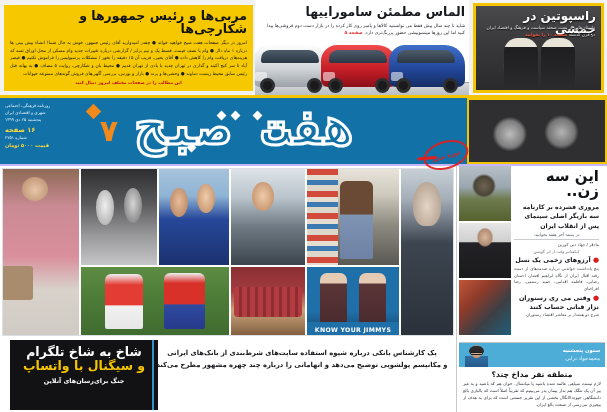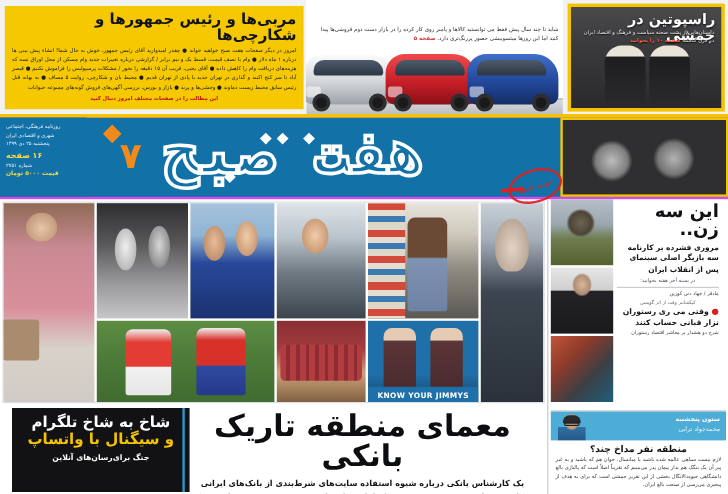--- a/index.html
+++ b/index.html
@@ -6,21 +6,21 @@
   * { box-sizing: border-box; margin: 0; padding: 0; }
   html, body {
     width: 607px; height: 412px;
     font-family: "DejaVu Sans", "Liberation Sans", sans-serif;
     background: #ffffff;
     overflow: hidden;
   }
   #page {
     position: relative;
     width: 607px; height: 316px;
-    background: #d946ef;
+    background: #c4b5fd;
     direction: rtl;
   }
 
   
   .top-strip {
     position: absolute; left: 0; top: 0;
     width: 607px; height: 96px;
     background: #f2f2f2;
     display: flex; flex-direction: row-reverse;
   }
@@ -476,20 +476,21 @@
 
   <div class="top-strip">
 
     <div class="promo-yellow">
       <div class="py-title">مربی‌ها و رئیس جمهورها و شکارچی‌ها</div>
       <div class="py-body">امروز در دیگر صفحات هفت صبح خواهید خواند ● چقدر امیدوارید آقای رئیس جمهور، خوش به حال شما! انشاء پیش بینی ها درباره ۱ ماه دلار ● وام با نصف قیمت، قسط یک و نیم برابر / گزارشی درباره تغییرات جدید وام مسکن از محل اوراق تسه که هزینه‌های دریافت وام را کاهش داده ● آقای یحیی، فریب آن ۱۵ دقیقه را نخور / مشکلات پرسپولیس را فراموش نکنیم ● قیصر آباد تا سر کنج اکبند و گذاری در تهران جدید با پادی از تهران قدیم ● محیط بان و شکارچی، روایت ۵ مصاف ● به بهانه قتل رئیس سابق محیط زیست دماوند ● وحشی‌ها و پرند ● بازار و بورس، بررسی آگهی‌های فروش گونه‌های ممنوعه حیوانات</div>
       <div class="py-foot">این مطالب را در صفحات مختلف امروز دنبال کنید</div>
     </div>
 
     <div class="promo-cars">
+      <div class="cars-title">الماس مطمئن ساموراییها</div>
       <div class="cars-sub">
         <span>شاید تا چند سال پیش فقط می توانستید کالاها و پامبر روی کار کرده را در بازار دست دوم فروشی‌ها پیدا کنید اما این روزها میتسوبیشی حضور پررنگ‌تری دارد.</span>
         <span class="pg">صفحه ۵</span>
       </div>
       <div class="car-road"></div>
       <div class="car silver">
         <div class="glass"></div>
         <div class="grille"></div>
         <div class="wheel l"></div>
         <div class="wheel r"></div>
@@ -599,21 +600,20 @@
     </div>
 
     <div class="black-box">
       <div class="bb-l1">شاخ به شاخ تلگرام</div>
       <div class="bb-l2">و سیگنال با واتساپ</div>
       <div class="bb-sub">جنگ برای‌رسان‌های آنلاین</div>
     </div>
 
     <div class="headline-zone">
       <div class="hl-rule"></div>
-      <div class="hl-main">معمای منطقه تاریک بانکی</div>
       <div class="hl-deck">
         <div>یک کارشناس بانکی درباره شیوه استفاده سایت‌های شرط‌بندی از بانک‌های ایرانی</div>
         <div>و مکانیسم پولشویی توضیح می‌دهد و اتهاماتی را درباره چند چهره مشهور مطرح می‌کند</div>
       </div>
     </div>
 
     <div class="sidebar">
       <div class="sb-row">
         <div class="sb-photos">
           <div class="sb-photo soldier"></div>
@@ -624,20 +624,27 @@
           <div class="sb-title">این سه زن..</div>
           <div class="sb-lead">مروری فشرده بر کارنامه سه بازیگر اصلی سینمای پس از انقلاب ایران</div>
           <div class="sb-note">در بسته آخر هفته بخوانید:</div>
 
 
           <div class="sb-item">
             <div class="sb-item-body">مادقر / جهاد دنی کوزین</div>
             <div class="sb-item-by">کیکفنانتر وقت از اثر گویسن</div>
           </div>
 
+          <div class="sb-item">
+            <div class="sb-item-head">
+              <span class="sb-bullet">●</span>
+              <span>آرزوهای زخمی یک نسل</span>
+            </div>
+            <div class="sb-item-body">پنج یادداشت خواندنی درباره صدمه‌های از دست رفته اقبال ایران از نگاه ابراهیم افشار، احسان رضایی، فاطمه اقدامی، حمید رستمی، رضا افراختای</div>
+          </div>
 
           <div class="sb-item">
             <div class="sb-item-head">
               <span class="sb-bullet">●</span>
               <span>وقتی می ری رستوران نزار قبانی حساب کنند</span>
             </div>
             <div class="sb-item-body">شرح دو هشدار بر معاشر اقتصاد رستوران</div>
           </div>
         </div>
       </div>

